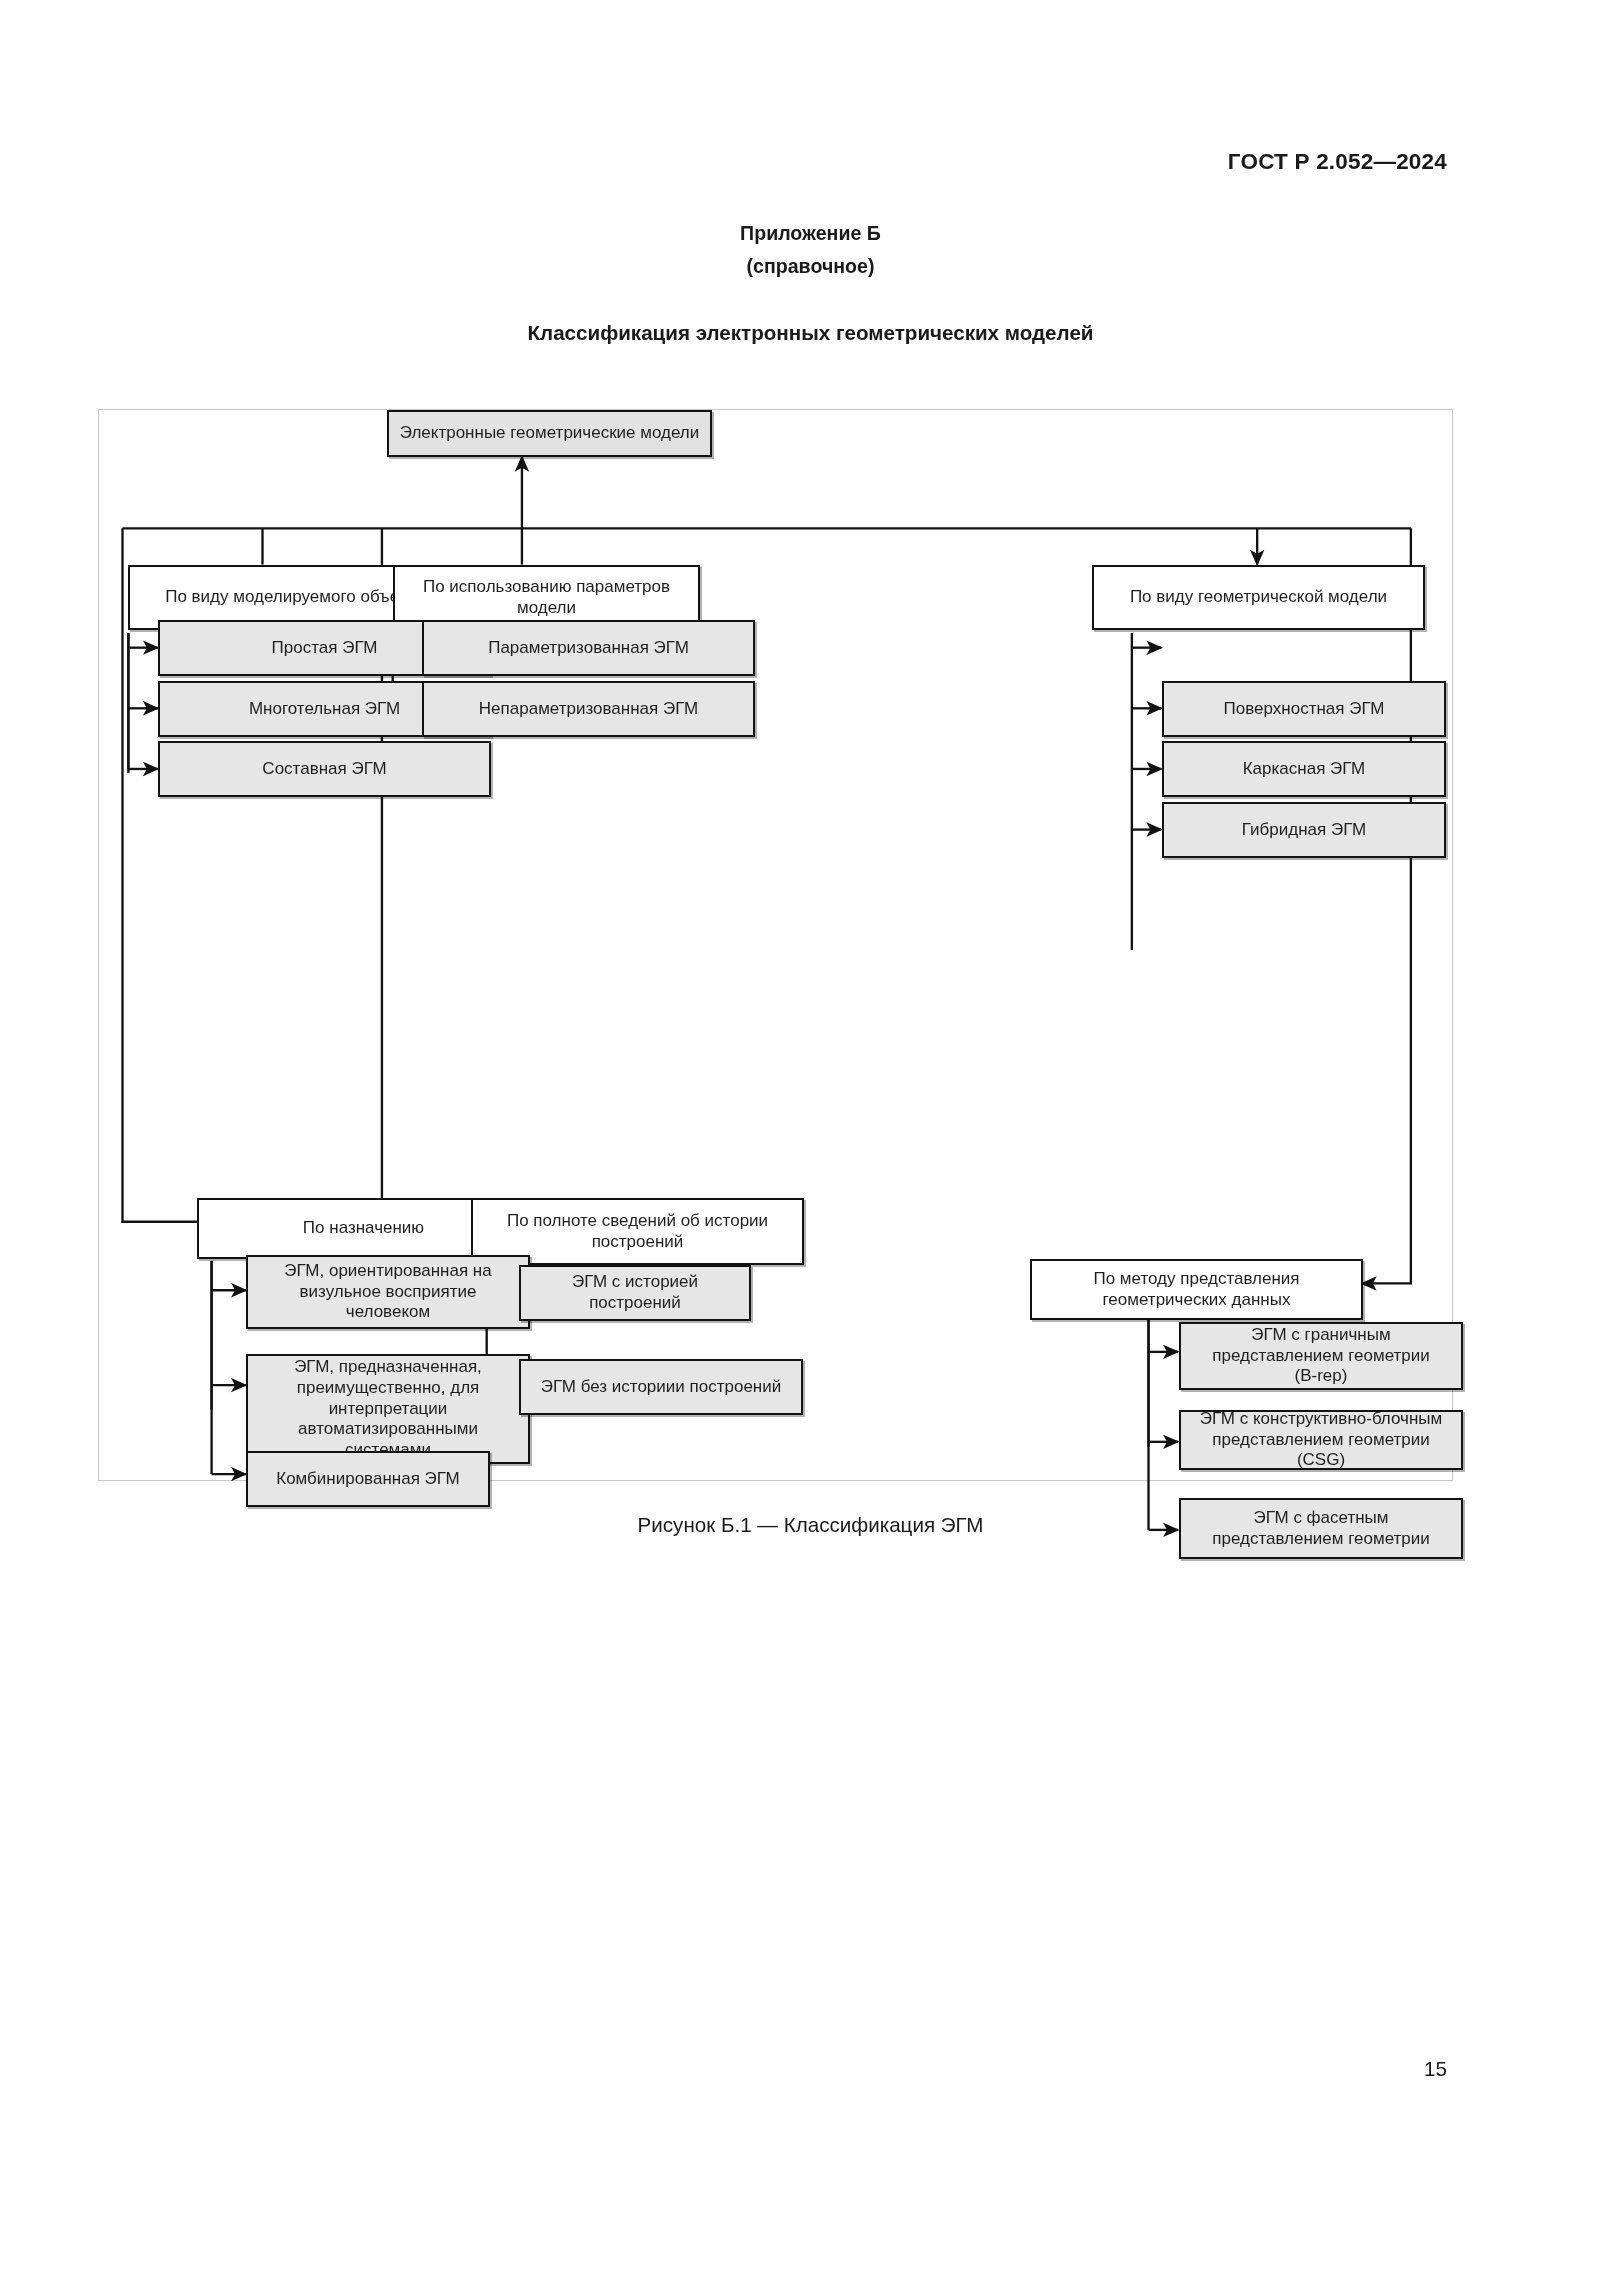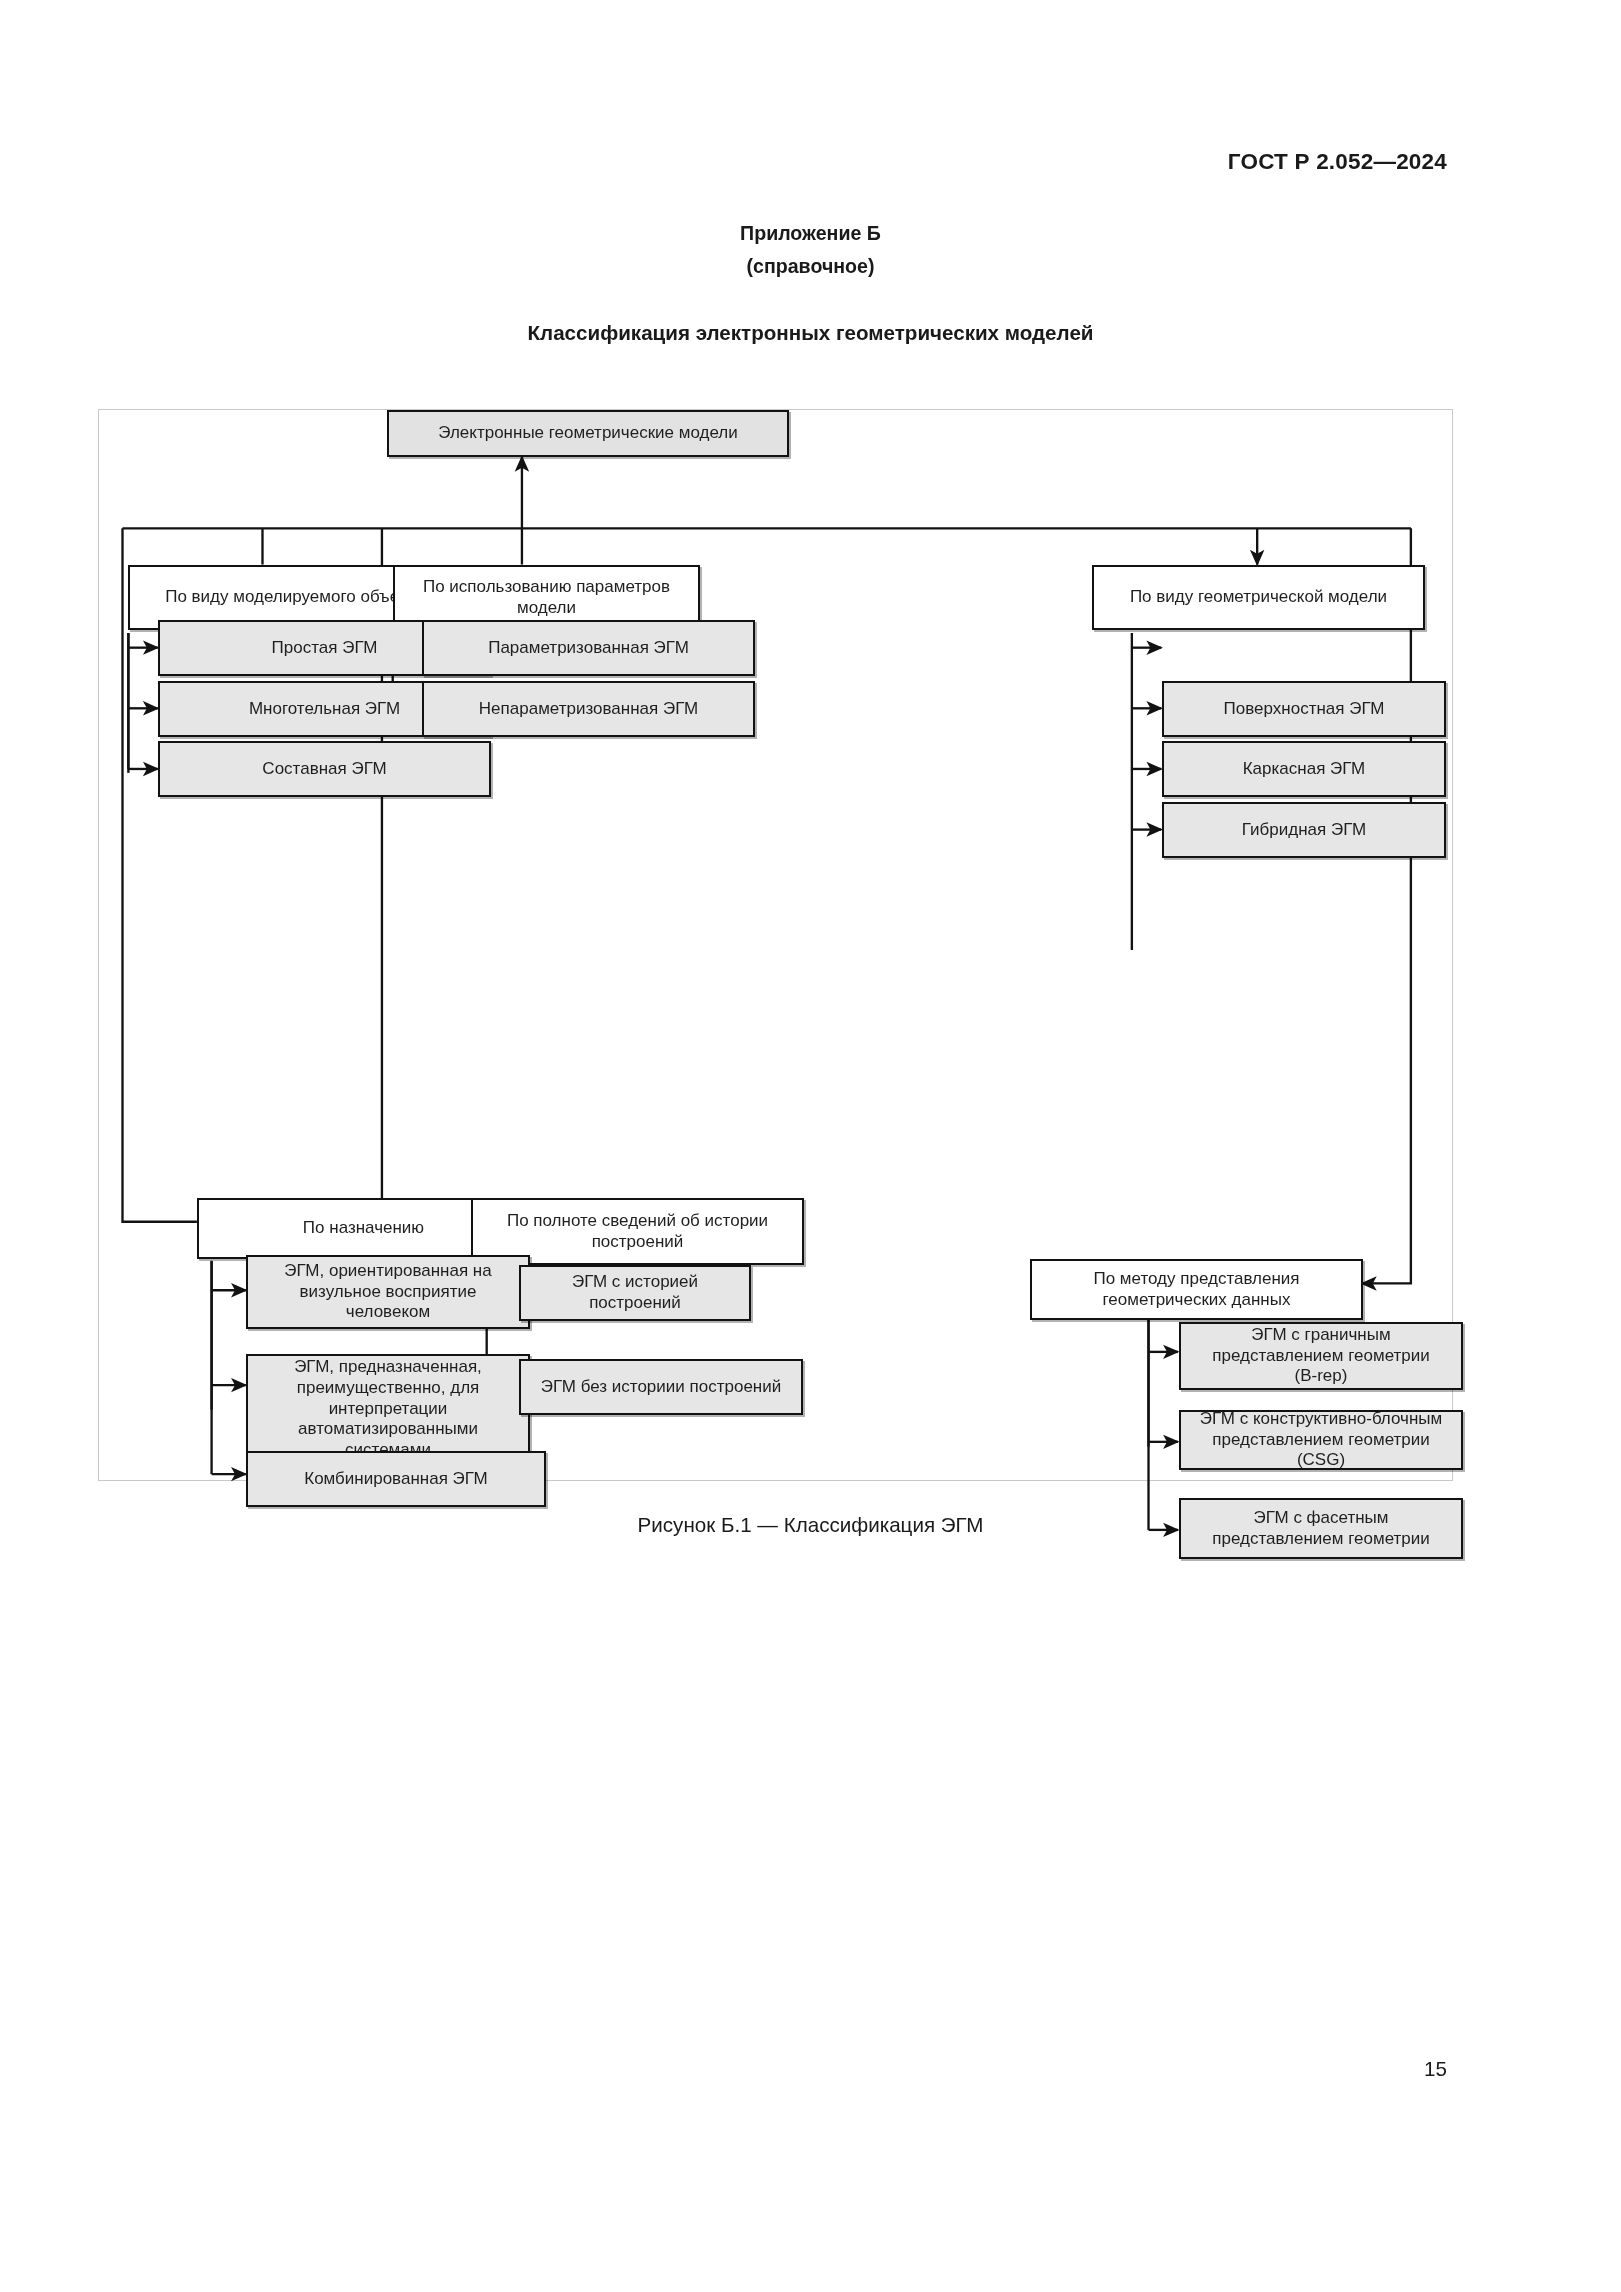--- a/index.html
+++ b/index.html
@@ -128,21 +128,21 @@
         <path d="M396,996 L428,996" marker-end="url(#arw)"></path>
 
         <path d="M1072,930 L1072,1060"></path>
         <path d="M1072,963 L1102,963" marker-end="url(#arw)"></path>
         <path d="M1072,1055 L1102,1055" marker-end="url(#arw)"></path>
         <path d="M1072,1145 L1102,1145" marker-end="url(#arw)"></path>
         <path d="M1072,930 L1072,1145"></path>
       </g>
     </svg>
 
-    <div class="node root" style="left:288px;top:0px;width:402px;height:47px;">Электронные геометрические модели</div>
+    <div class="node root" style="left:288px;top:0px;width:325px;height:47px;">Электронные геометрические модели</div>
 
     <div class="node cat" style="left:29px;top:155px;width:333px;height:65px;">По виду моделируемого объекта</div>
 
     <div class="node cat" style="left:294px;top:155px;width:307px;height:65px;white-space:pre-line;">По использованию параметров
 модели</div>
 
     <div class="node cat" style="left:993px;top:155px;width:333px;height:65px;">По виду геометрической модели</div>
 
     <div class="node cat" style="left:98px;top:788px;width:333px;height:61px;">По назначению</div>
 
@@ -164,21 +164,21 @@
     <div class="node" style="left:1063px;top:392px;width:284px;height:56px;">Гибридная ЭГМ</div>
 
     <div class="node" style="left:147px;top:845px;width:284px;height:74px;white-space:pre-line;">ЭГМ, ориентированная на
 визульное восприятие
 человеком</div>
     <div class="node" style="left:147px;top:929px;width:284px;height:110px;white-space:pre-line;margin-top:15px;">ЭГМ, предназначенная,
 преимущественно, для
 интерпретации
 автоматизированными
 системами</div>
-    <div class="node" style="left:147px;top:1041px;width:300px;height:56px;">Комбинированная ЭГМ</div>
+    <div class="node" style="left:147px;top:1041px;width:244px;height:56px;">Комбинированная ЭГМ</div>
 
     <div class="node" style="left:420px;top:855px;width:232px;height:56px;">ЭГМ с историей построений</div>
     <div class="node" style="left:420px;top:949px;width:284px;height:56px;">ЭГМ без историии построений</div>
 
     <div class="node" style="left:1080px;top:912px;width:284px;height:68px;white-space:pre-line;">ЭГМ с граничным
 представлением геометрии
 (B-rep)</div>
     <div class="node" style="left:1080px;top:1000px;width:284px;height:60px;white-space:pre-line;">ЭГМ с конструктивно-блочным
 представлением геометрии
 (CSG)</div>

